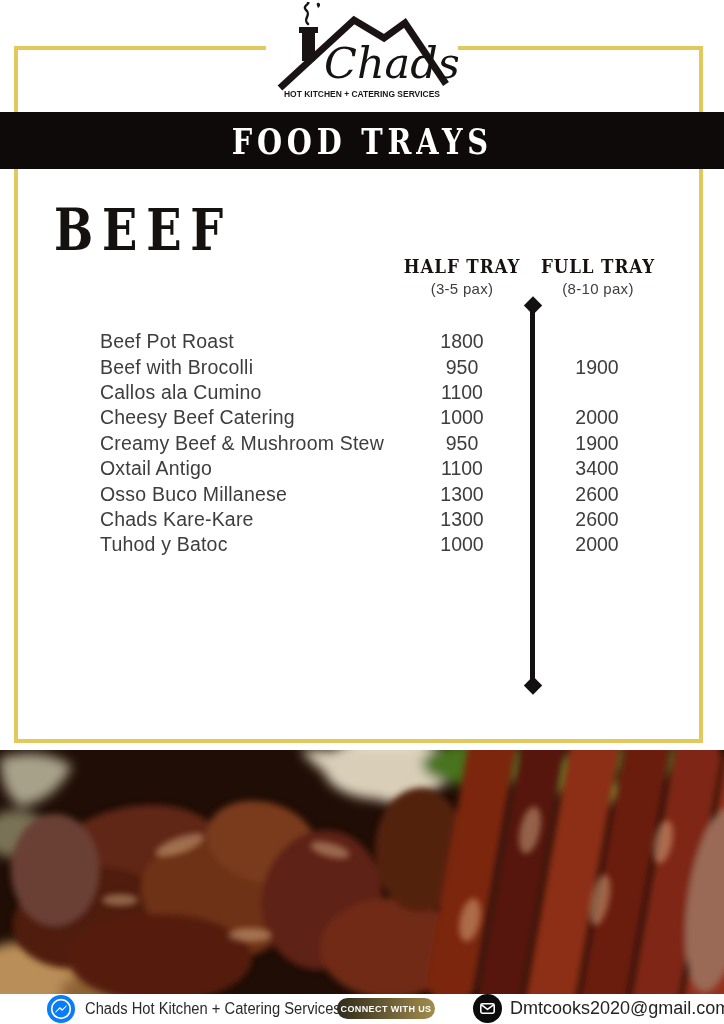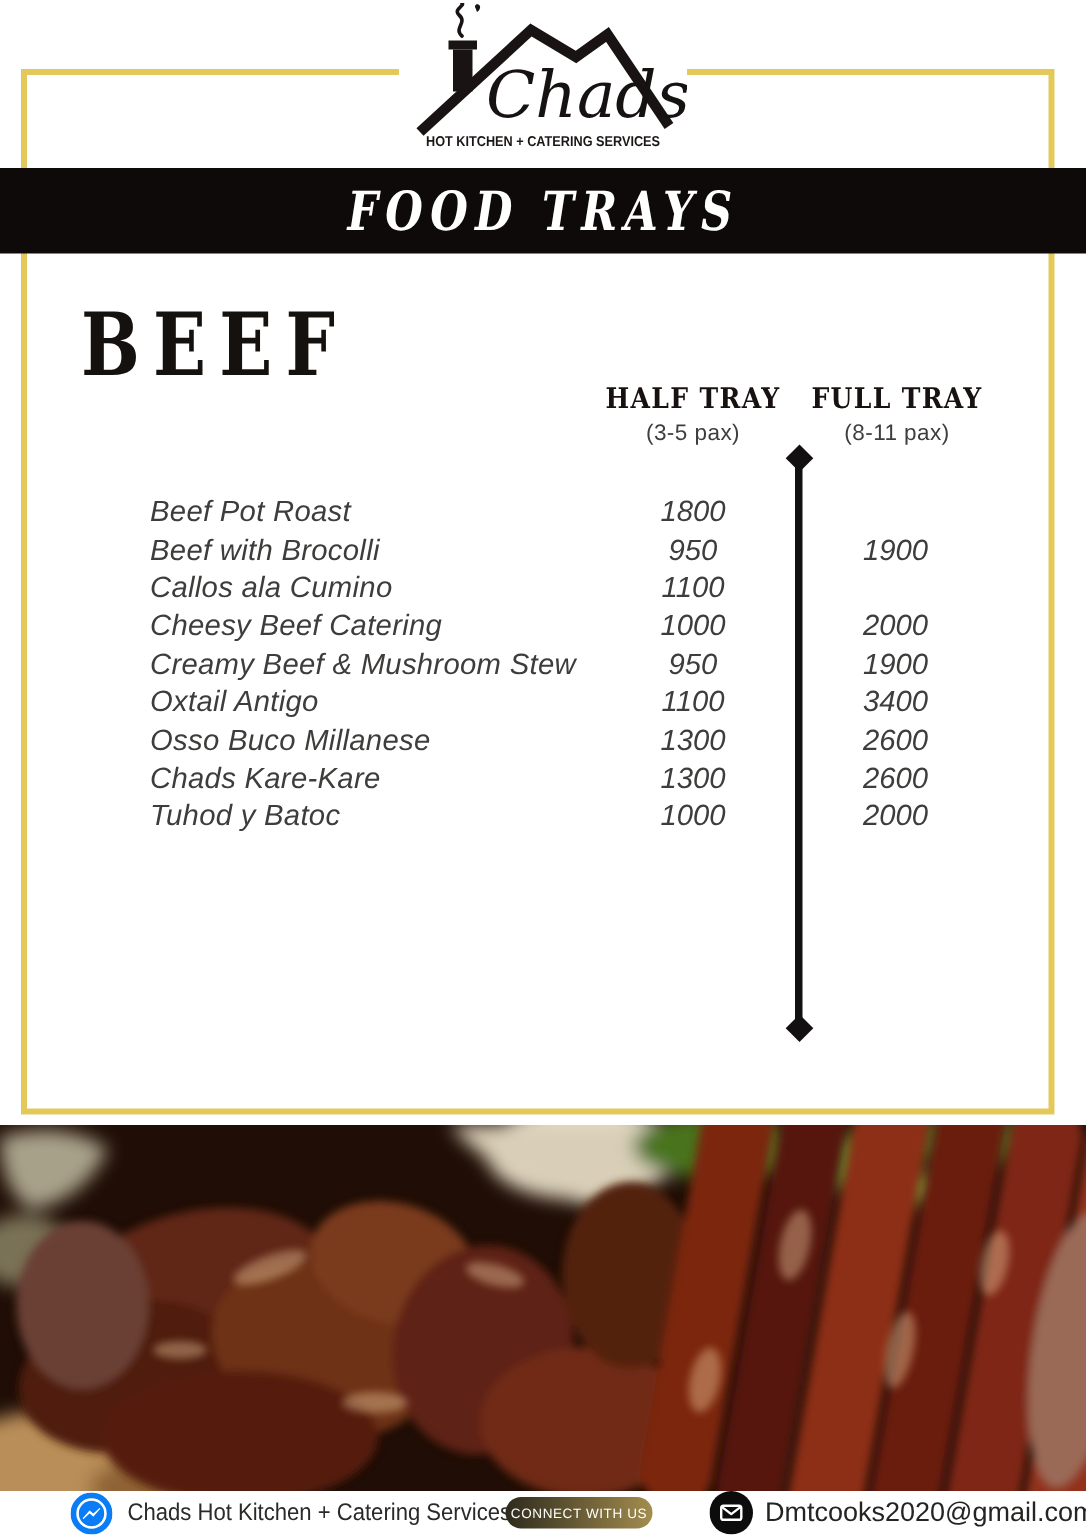--- a/index.html
+++ b/index.html
@@ -8,21 +8,21 @@
 
   
   .gold-frame { position:absolute; left:14px; top:46px; width:689px; height:697px;
                 border:4px solid #e3c95c; box-sizing:border-box; }
 
   
   .logo { position:absolute; left:266px; top:2px; width:192px; height:106px; background:#ffffff; }
 
   
   .banner { position:absolute; left:0; top:112px; width:724px; height:57px; background:#0d0a09;
-            display:flex; align-items:center; justify-content:center;font-style:italic; }
+            display:flex; align-items:center; justify-content:center; }
   .banner-text { color:#ffffff; font-family:"DejaVu Serif", serif; font-weight:bold;
                  font-size:36px; letter-spacing:6px; transform:scaleX(0.80); white-space:nowrap; }
 
   
   .beef { position:absolute; left:54px; top:196px; margin:0; font-family:"DejaVu Serif", serif;
           font-weight:bold; font-size:58px; letter-spacing:11px; color:#15110f;
           transform:scaleX(0.80); transform-origin:left center; white-space:nowrap; }
 
   
   .colhead { position:absolute; width:140px; text-align:center; color:#17110f; }
@@ -33,35 +33,35 @@
   .colhead.full { left:528px; top:255px; }
 
   
   .divider { position:absolute; left:530px; top:305px; width:5px; height:381px; background:#121010; }
   .diamond { position:absolute; left:50%; width:13px; height:13px; background:#121010;
              transform:translateX(-50%) rotate(45deg); }
   .diamond.top { top:-6px; } .diamond.bottom { bottom:-6px; }
 
   
   .menu { position:absolute; left:100px; top:329px; width:572px; }
-  .row { display:grid; grid-template-columns:302px 120px 150px; height:25.4px; align-items:center;font-style:italic; }
+  .row { display:grid; grid-template-columns:302px 120px 150px; height:25.4px; align-items:center; }
   .item-name { font-size:19.5px; color:#3e3d3c; letter-spacing:0.2px; white-space:nowrap; }
   .price { font-size:19.5px; color:#3e3d3c; text-align:center; }
 
   
   .photo { position:absolute; left:0; top:750px; width:724px; height:244px; background:#200e06; }
 
   
   .footer { position:absolute; left:0; top:994px; width:724px; height:30px; background:#ffffff; }
   .msgr-icon { position:absolute; left:47px; top:1px; width:28px; height:28px; cursor:pointer; }
   .brand-text { position:absolute; left:85px; top:0; height:30px; line-height:29px; font-size:16px;
                 color:#2b2a29; transform:scaleX(0.92); transform-origin:left center; white-space:nowrap; }
   .pill { position:absolute; left:337px; top:4px; width:98px; height:21px; border-radius:11px;
           background:linear-gradient(90deg,#2e2a1d,#a38d4e); color:#ffffff; font-size:9px;
-          font-weight:normal; letter-spacing:0.4px; display:flex; align-items:center;
+          font-weight:bold; letter-spacing:0.4px; display:flex; align-items:center;
           justify-content:center; cursor:pointer; white-space:nowrap; }
   .mail-icon { position:absolute; left:473px; top:0px; width:29px; height:29px; cursor:pointer; }
   .email-text { position:absolute; left:510px; top:0; height:30px; line-height:28px;
                 font-size:18px; color:#252423; white-space:nowrap; }
 </style>
 </head>
 <body>
 
 <div class="page">
 
@@ -88,21 +88,21 @@
   </div>
 
   <h1 class="beef">BEEF</h1>
 
   <div class="colhead half">
     <div class="label">HALF TRAY</div>
     <div class="sub">(3-5 pax)</div>
   </div>
   <div class="colhead full">
     <div class="label">FULL TRAY</div>
-    <div class="sub">(8-11 pax)</div>
+    <div class="sub">(8-10 pax)</div>
   </div>
 
   <div class="divider">
     <span class="diamond top"></span>
     <span class="diamond bottom"></span>
   </div>
 
   <div class="menu">
     <div class="row">
       <span class="item-name">Beef Pot Roast</span>

